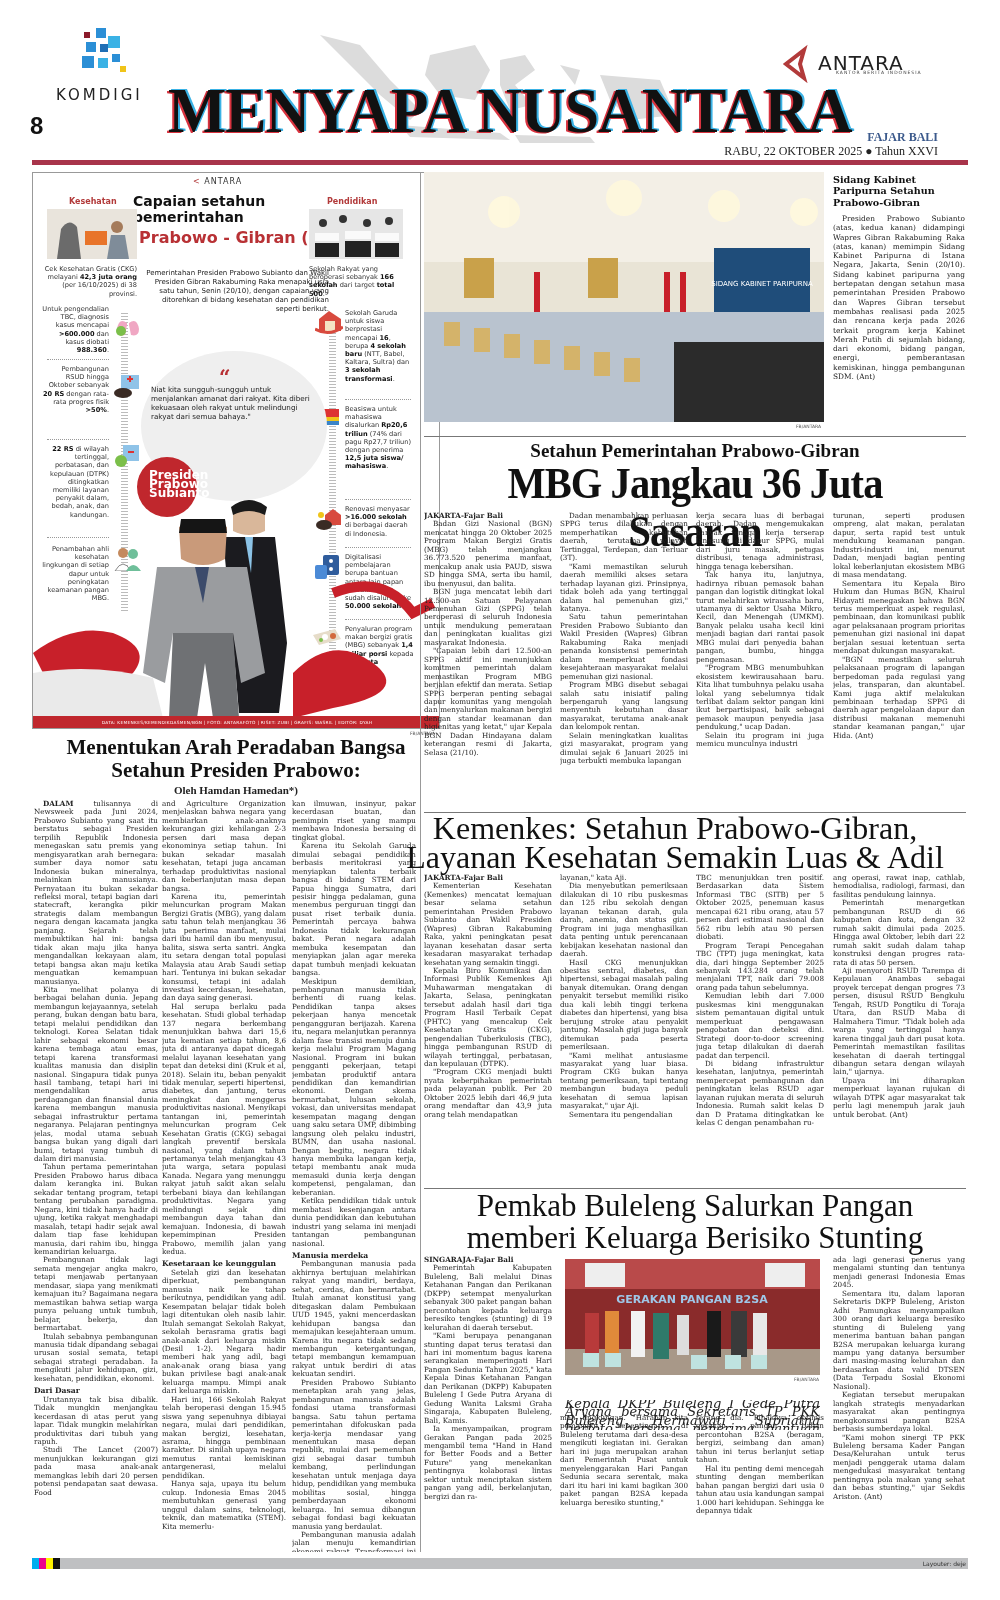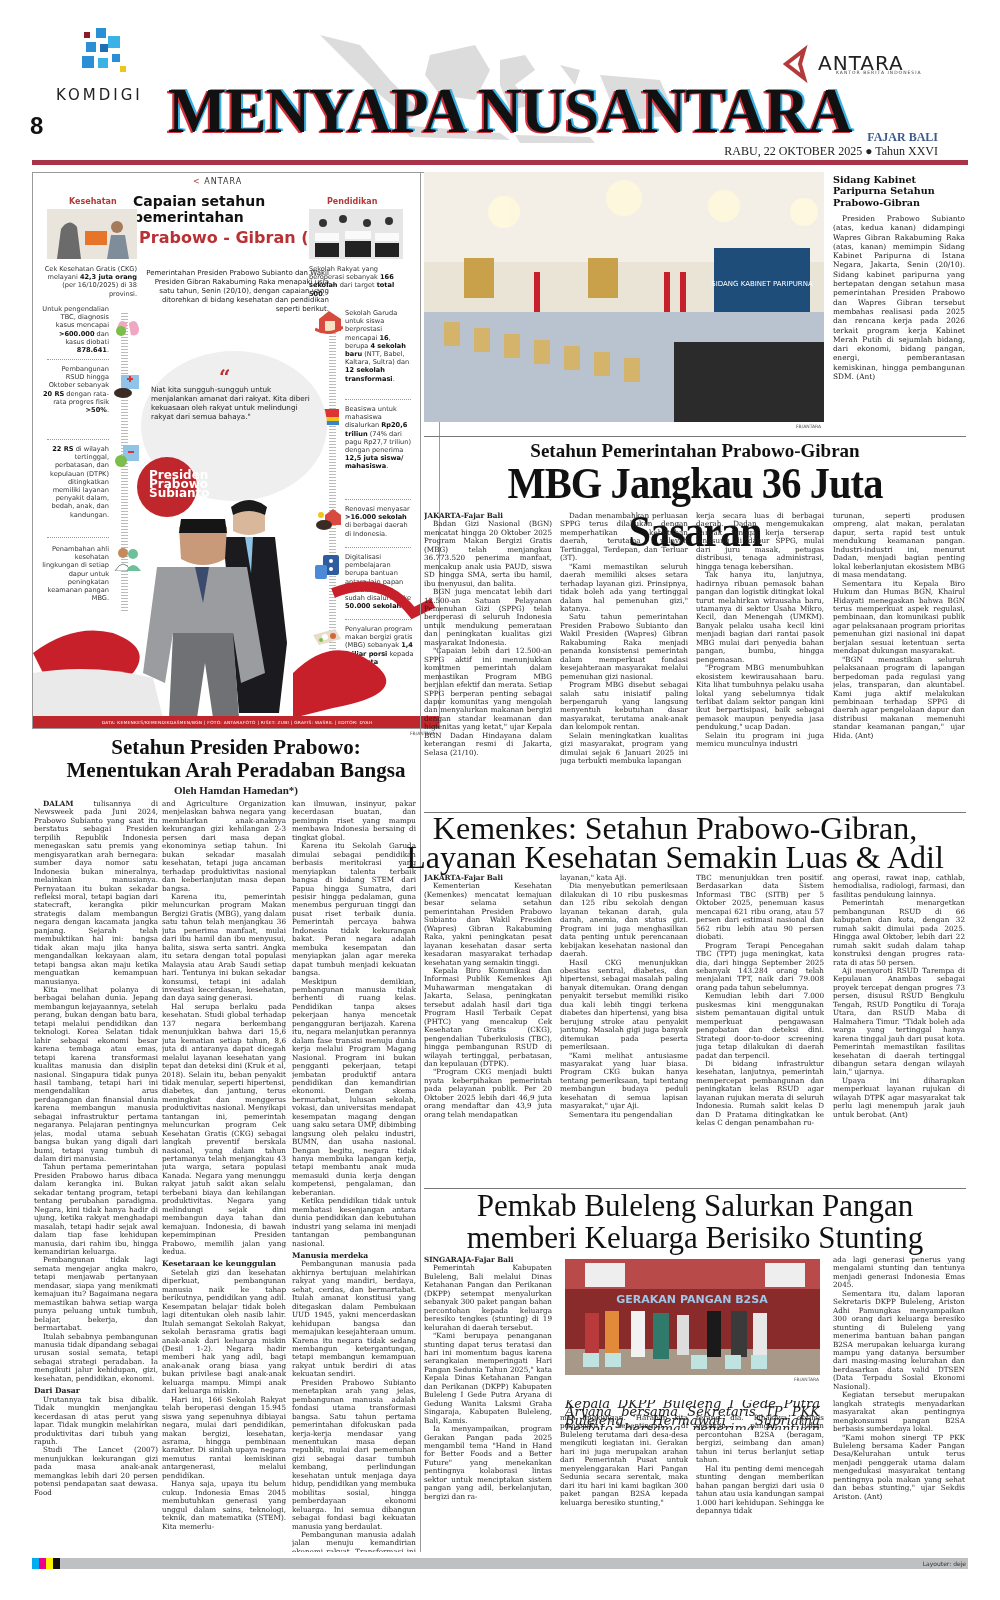--- a/index.html
+++ b/index.html
@@ -102,21 +102,21 @@
     <rect width="90" height="50" fill="#e9e4dc"></rect>
     <path d="M10 50 L14 20 Q22 8 30 18 L34 50 Z" fill="#6b6b6b"></path>
     <rect x="38" y="22" width="22" height="14" fill="#e8742a"></rect>
     <circle cx="70" cy="18" r="6" fill="#a57b5b"></circle>
     <path d="M60 50 L64 26 L78 26 L82 50 Z" fill="#7f8c99"></path>
   </svg>
   <div class="info-txt r" style="left:8px;top:92px;width:96px"><span>Cek Kesehatan Gratis (CKG) melayani </span><b>42,3 juta orang</b><span> (per 16/10/2025) di 38 provinsi.</span></div>
 
   <div class="ladder" style="left:88px;top:140px;height:300px"></div>
 
-  <div class="info-txt r" style="left:8px;top:132px;width:68px"><span>Untuk pengendalian TBC, diagnosis kasus mencapai </span><b>&gt;600.000</b><span> dan kasus diobati </span><b>878.641</b><span>.</span></div>
+  <div class="info-txt r" style="left:8px;top:132px;width:68px"><span>Untuk pengendalian TBC, diagnosis kasus mencapai </span><b>&gt;600.000</b><span> dan kasus diobati </span><b>988.360</b><span>.</span></div>
   <svg class="abs" style="left:80px;top:138px;width:30px;height:30px" viewBox="0 0 30 30">
       <path d="M14 4 L14 12 Q6 6 4 18 Q4 26 12 24 L14 14 Z" fill="#f0a7c3"></path>
       <path d="M16 4 L16 12 Q24 6 26 18 Q26 26 18 24 L16 14 Z" fill="#f0a7c3"></path>
       <circle cx="8" cy="20" r="5" fill="#7bbf4a"></circle>
     </svg>
   <div class="dotsep" style="left:14px;top:186px;width:62px"></div>
 
   <div class="info-txt r" style="left:8px;top:192px;width:68px"><span>Pembangunan RSUD hingga Oktober sebanyak </span><b>20 RS</b><span> dengan rata-rata progres fisik </span><b>&gt;50%</b><span>.</span></div>
   <svg class="abs" style="left:80px;top:200px;width:30px;height:26px" viewBox="0 0 30 26">
       <rect x="8" y="2" width="18" height="14" fill="#8fc3e8"></rect>
@@ -164,21 +164,21 @@
   </svg>
   <div class="info-txt" style="left:276px;top:92px;width:100px"><span>Sekolah Rakyat yang beroperasi sebanyak </span><b>166 sekolah</b><span> dari target </span><b>total 500</b><span>.</span></div>
 
   <div class="ladder" style="left:296px;top:160px;height:360px"></div>
 
   <svg class="abs" style="left:282px;top:136px;width:28px;height:26px" viewBox="0 0 28 26">
       <path d="M4 10 L14 2 L26 10 L26 22 L4 22 Z" fill="#d84a3e"></path>
       <rect x="10" y="12" width="10" height="10" fill="#f4e4c4"></rect>
       <path d="M0 20 Q14 28 28 18" stroke="#d84a3e" stroke-width="3" fill="none"></path>
     </svg>
-  <div class="info-txt" style="left:312px;top:136px;width:68px"><span>Sekolah Garuda untuk siswa berprestasi mencapai </span><b>16</b><span>, berupa </span><b>4 sekolah baru</b><span> (NTT, Babel, Kaltara, Sultra) dan </span><b>12 sekolah transformasi</b><span>.</span></div>
+  <div class="info-txt" style="left:312px;top:136px;width:68px"><span>Sekolah Garuda untuk siswa berprestasi mencapai </span><b>16</b><span>, berupa </span><b>4 sekolah baru</b><span> (NTT, Babel, Kaltara, Sultra) dan </span><b>3 sekolah transformasi</b><span>.</span></div>
   <div class="dotsep" style="left:312px;top:226px;width:66px"></div>
 
   <svg class="abs" style="left:282px;top:232px;width:28px;height:26px" viewBox="0 0 28 26">
       <rect x="2" y="16" width="22" height="4" fill="#3a84c8"></rect>
       <rect x="4" y="12" width="20" height="4" fill="#f0c419"></rect>
       <rect x="6" y="4" width="18" height="8" fill="#d33"></rect>
     </svg>
   <div class="info-txt" style="left:312px;top:232px;width:68px"><span>Beasiswa untuk mahasiswa disalurkan </span><b>Rp20,6 triliun</b><span> (74% dari pagu Rp27,7 triliun) dengan penerima </span><b>12,5 juta siswa/ mahasiswa</b><span>.</span></div>
   <div class="dotsep" style="left:312px;top:326px;width:66px"></div>
 
@@ -390,22 +390,22 @@
     <p>Hal itu penting demi mencegah stunting dengan memberikan bahan pangan bergizi dari usia 0 tahun atau usia kandungan sampai 1.000 hari kehidupan. Sehingga ke depannya tidak</p>
 </div>
 <div class="col" style="left:833px;top:1256px;width:132px;height:296px">
   <p class="noind">ada lagi generasi penerus yang mengalami stunting dan tentunya menjadi generasi Indonesia Emas 2045.</p>
     <p>Sementara itu, dalam laporan Sekretaris DKPP Buleleng, Ariston Adhi Pamungkas menyampaikan 300 orang dari keluarga beresiko stunting di Buleleng yang menerima bantuan bahan pangan B2SA merupakan keluarga kurang mampu yang datanya bersumber dari masing-masing kelurahan dan berdasarkan data valid DTSEN (Data Terpadu Sosial Ekonomi Nasional).</p>
     <p>Kegiatan tersebut merupakan langkah strategis menyadarkan masyarakat akan pentingnya mengkonsumsi pangan B2SA berbasis sumberdaya lokal.</p>
     <p>"Kami mohon sinergi TP PKK Buleleng bersama Kader Pangan Desa/Kelurahan untuk terus menjadi penggerak utama dalam mengedukasi masyarakat tentang pentingnya pola makan yang sehat dan bebas stunting," ujar Sekdis Ariston. (Ant)</p>
 </div>
 
 <div class="headline" style="left:32px;top:736px;width:408px;font-weight:bold;font-size:21px;line-height:23px">
+  <div>Menentukan Arah Peradaban Bangsa</div>
   <div>Setahun Presiden Prabowo:</div>
-  <div>Menentukan Arah Peradaban Bangsa</div>
 </div>
 <div class="byline" style="left:32px;top:784px;width:408px;text-align:center">Oleh Hamdan Hamedan*)</div>
 
 <div class="col" style="left:34px;top:800px;width:124px;height:752px">
   <p><b>DALAM</b> <span>tulisannya di Newsweek pada Juni 2024, Prabowo Subianto yang saat itu berstatus sebagai Presiden terpilih Republik Indonesia menegaskan satu premis yang mengisyaratkan arah bernegara: sumber daya nomor satu Indonesia bukan mineralnya, melainkan manusianya. Pernyataan itu bukan sekadar refleksi moral, tetapi bagian dari statecraft, kerangka pikir strategis dalam membangun negara dengan kacamata jangka panjang. Sejarah telah membuktikan hal ini: bangsa tidak akan maju jika hanya mengandalkan kekayaan alam, tetapi bangsa akan maju ketika menguatkan kemampuan manusianya.</span></p>
   <p>Kita melihat polanya di berbagai belahan dunia. Jepang membangun kejayaannya, setelah perang, bukan dengan batu bara, tetapi melalui pendidikan dan teknologi. Korea Selatan tidak lahir sebagai ekonomi besar karena tembaga atau emas, tetapi karena transformasi kualitas manusia dan disiplin nasional. Singapura tidak punya hasil tambang, tetapi hari ini mengendalikan arus perdagangan dan finansial dunia karena membangun manusia sebagai infrastruktur pertama negaranya. Pelajaran pentingnya jelas, modal utama sebuah bangsa bukan yang digali dari bumi, tetapi yang tumbuh di dalam diri manusia.</p>
     <p>Tahun pertama pemerintahan Presiden Prabowo harus dibaca dalam kerangka ini. Bukan sekadar tentang program, tetapi tentang perubahan paradigma. Negara, kini tidak hanya hadir di ujung, ketika rakyat menghadapi masalah, tetapi hadir sejak awal dalam tiap fase kehidupan manusia, dari rahim ibu, hingga kemandirian keluarga.</p>
     <p>Pembangunan tidak lagi semata mengejar angka makro, tetapi menjawab pertanyaan mendasar, siapa yang menikmati kemajuan itu? Bagaimana negara memastikan bahwa setiap warga punya peluang untuk tumbuh, belajar, bekerja, dan bermartabat.</p>
     <p>Itulah sebabnya pembangunan manusia tidak dipandang sebagai urusan sosial semata, tetapi sebagai strategi peradaban. Ia mengikuti jalur kehidupan, gizi, kesehatan, pendidikan, ekonomi.</p>
   <h4>Dari Dasar</h4>

